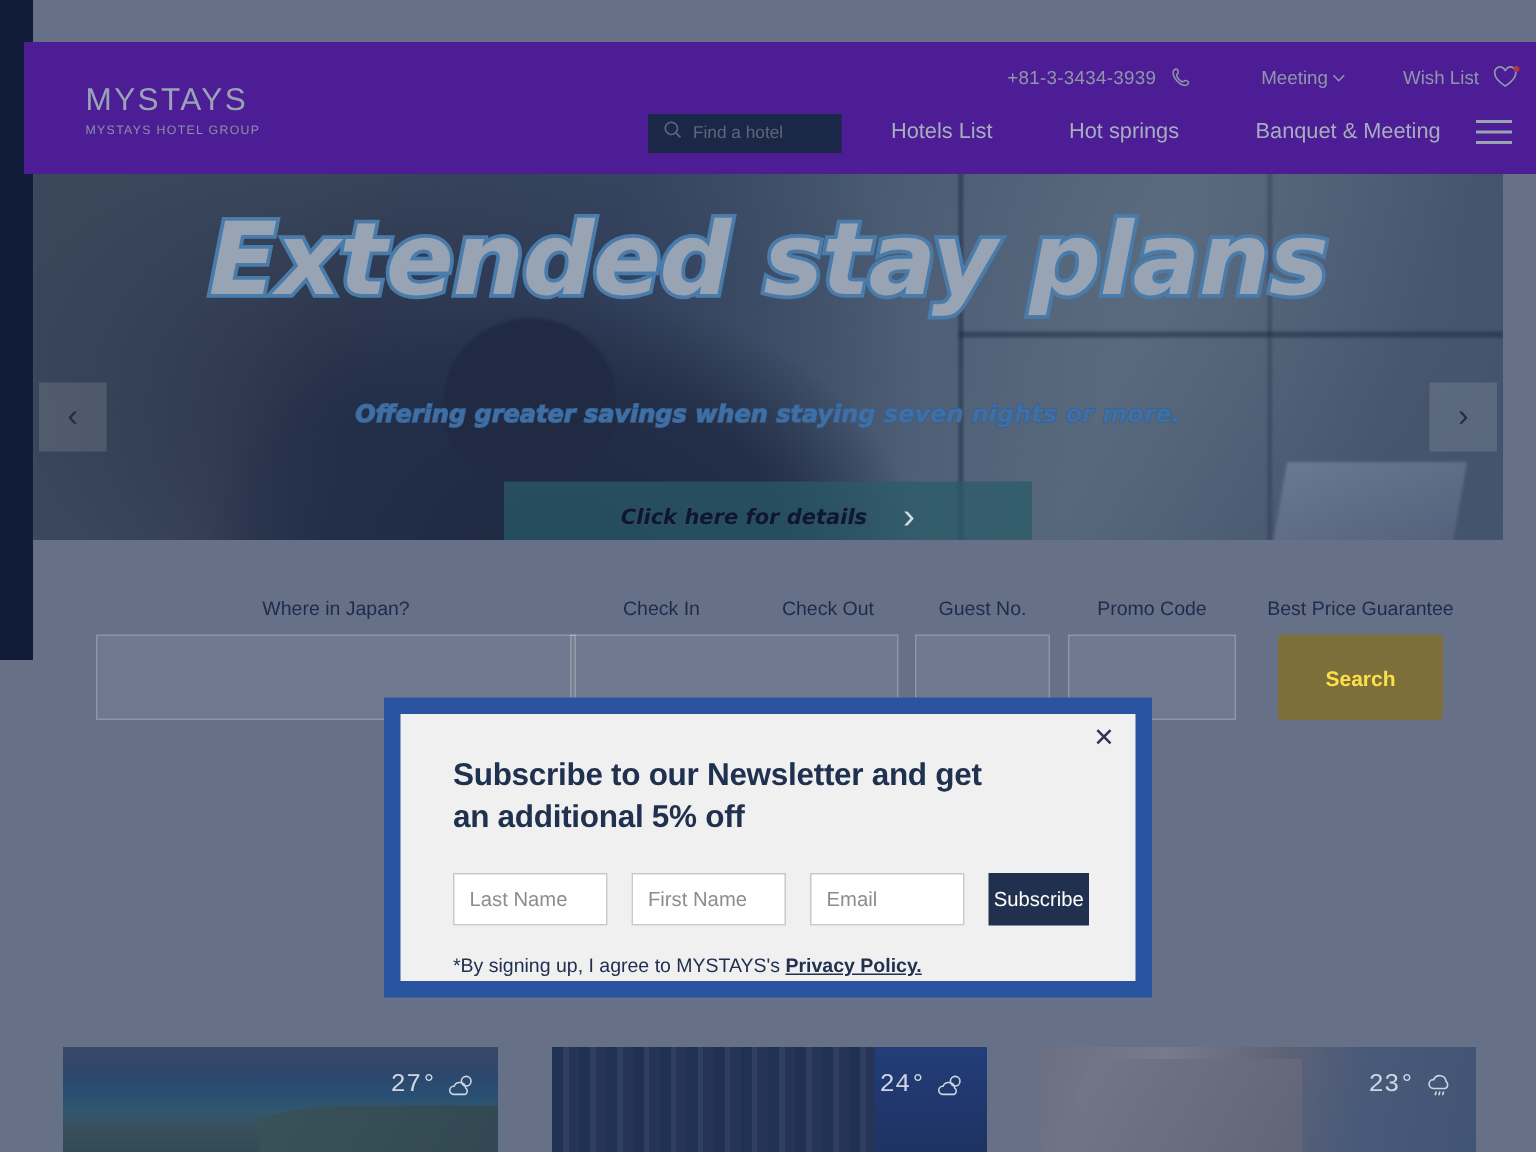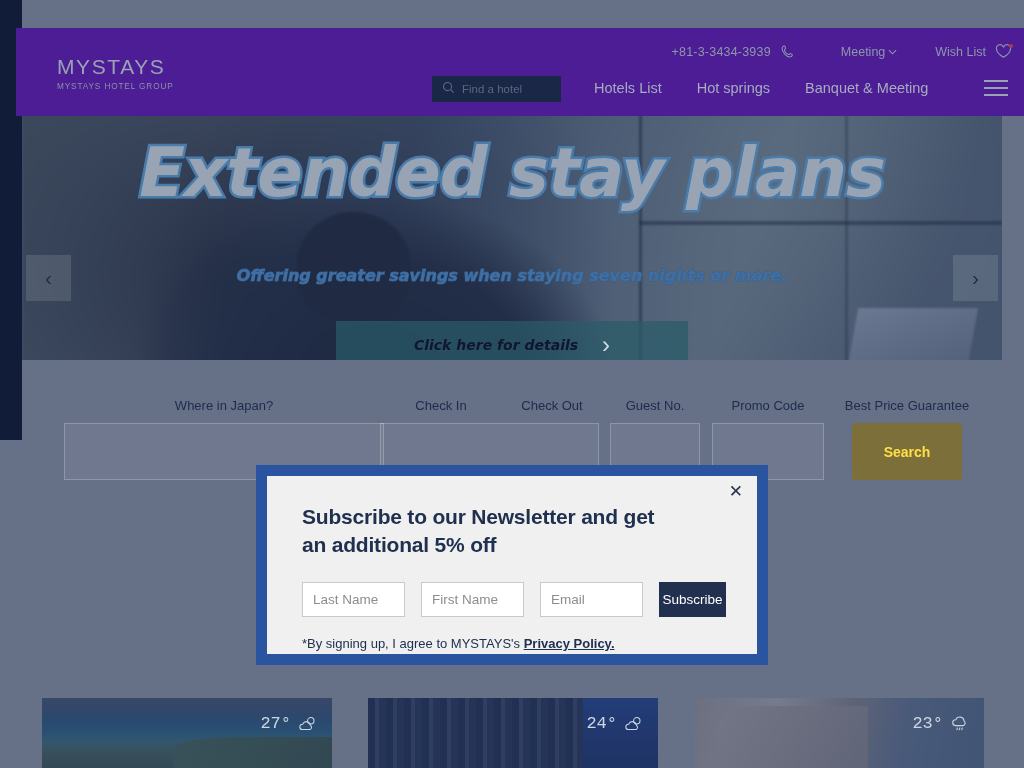--- a/index.html
+++ b/index.html
@@ -38,21 +38,21 @@
   .lang { margin-left:46px; font-size:12.5px; color:#8e97aa; display:flex; align-items:center; gap:3px; }
   .caret { font-size:8px; color:#8e97aa; position:relative; top:1px; }
   .wish { margin-left:38px; font-size:12.5px; color:#8e97aa; }
   .heart-wrap { margin-left:9px; position:relative; display:flex; align-items:center; }
   .heart-dot { position:absolute; right:-1px; top:0px; width:4px; height:4px; border-radius:50%; background:#a93b47; }
   .searchbox {
     position:absolute; left:416px; top:48px; width:129px; height:26px;
     background:#1b2746; display:flex; align-items:center; padding-left:10px; gap:7px;
   }
   .searchbox .ph { font-size:11.5px; color:#5d667e; }
-  .navlinks { position:absolute; left:578px; top:52px; display:flex; gap:0px; }
+  .navlinks { position:absolute; left:578px; top:52px; display:flex; gap:16px; }
   .navlink { font-size:14.5px; color:#a6adbd; }
   .navlink + .navlink { margin-left:35px; }
   .hamburger { position:absolute; right:32px; top:52px; width:24px; }
   .hamburger span { display:block; height:2px; background:#9aa2b3; margin-bottom:5px; }
   .hamburger span:last-child { margin-bottom:0; }
 
   
   .hero {
     position:absolute; left:22px; top:88px; width:980px; height:290px;
     overflow:hidden; z-index:2;

